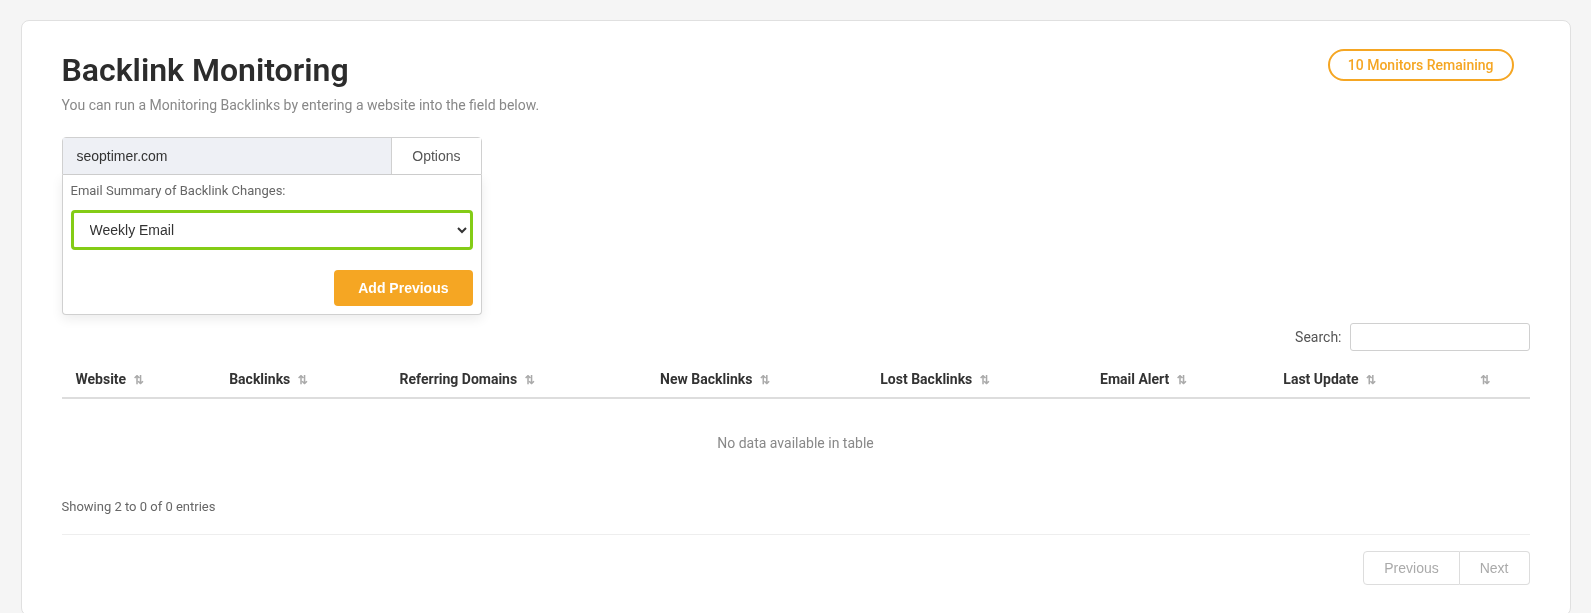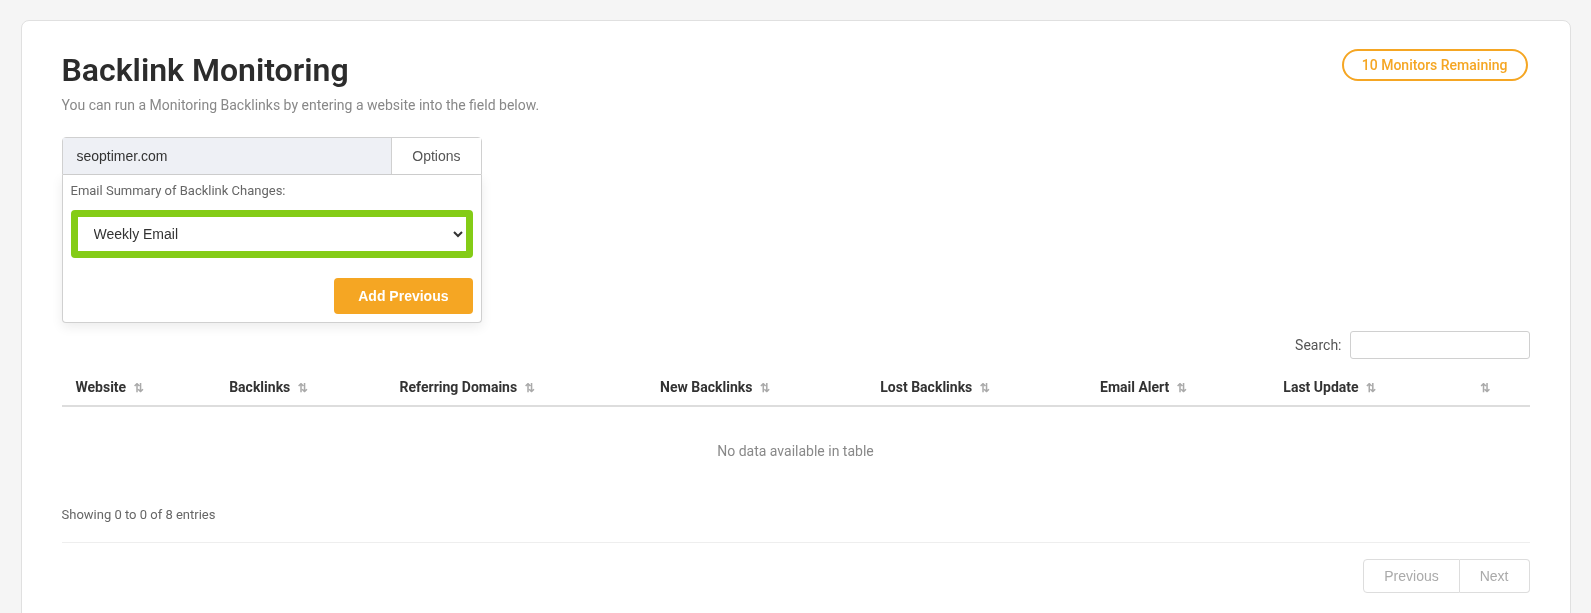--- a/index.html
+++ b/index.html
@@ -28,21 +28,21 @@
       margin-bottom: 8px;
     }
     .page-subtitle {
       font-size: 14px;
       color: #888;
       margin-bottom: 24px;
     }
     .monitors-badge {
       position: absolute;
       top: 28px;
-      right: 42px;
+      right: 56px;
       border: 2px solid #f5a623;
       border-radius: 20px;
       padding: 6px 18px;
       color: #f5a623;
       font-size: 14px;
       font-weight: 500;
     }
 
     
     .input-panel {
@@ -85,21 +85,21 @@
       box-shadow: 0 4px 12px rgba(0,0,0,0.08);
     }
     .dropdown-label {
       font-size: 13px;
       color: #666;
       margin-bottom: 12px;
     }
     .dropdown-select {
       width: 100%;
       padding: 8px 12px;
-      border: 7px solid #84cc16;
+      border: 3px solid #84cc16;
       border-radius: 4px;
       font-size: 14px;
       color: #333;
       background: #fff;
       margin-bottom: 20px;
       appearance: auto;
     }
     .add-website-btn {
       display: block;
       margin-left: auto;
@@ -275,21 +275,21 @@
           </th>
         </tr>
       </thead>
       <tbody>
         <tr class="no-data-row">
           <td colspan="8">No data available in table</td>
         </tr>
       </tbody>
     </table>
 
-    <p class="showing-text">Showing 0 to 0 of 8 entries</p>
+    <p class="showing-text">Showing 2 to 0 of 0 entries</p>
   </div>
 
   
   <div class="pagination-bar">
     <button class="pagination-btn prev">
       <span>Previous</span>
     </button>
     <button class="pagination-btn next">
       <span>Next</span>
     </button>

